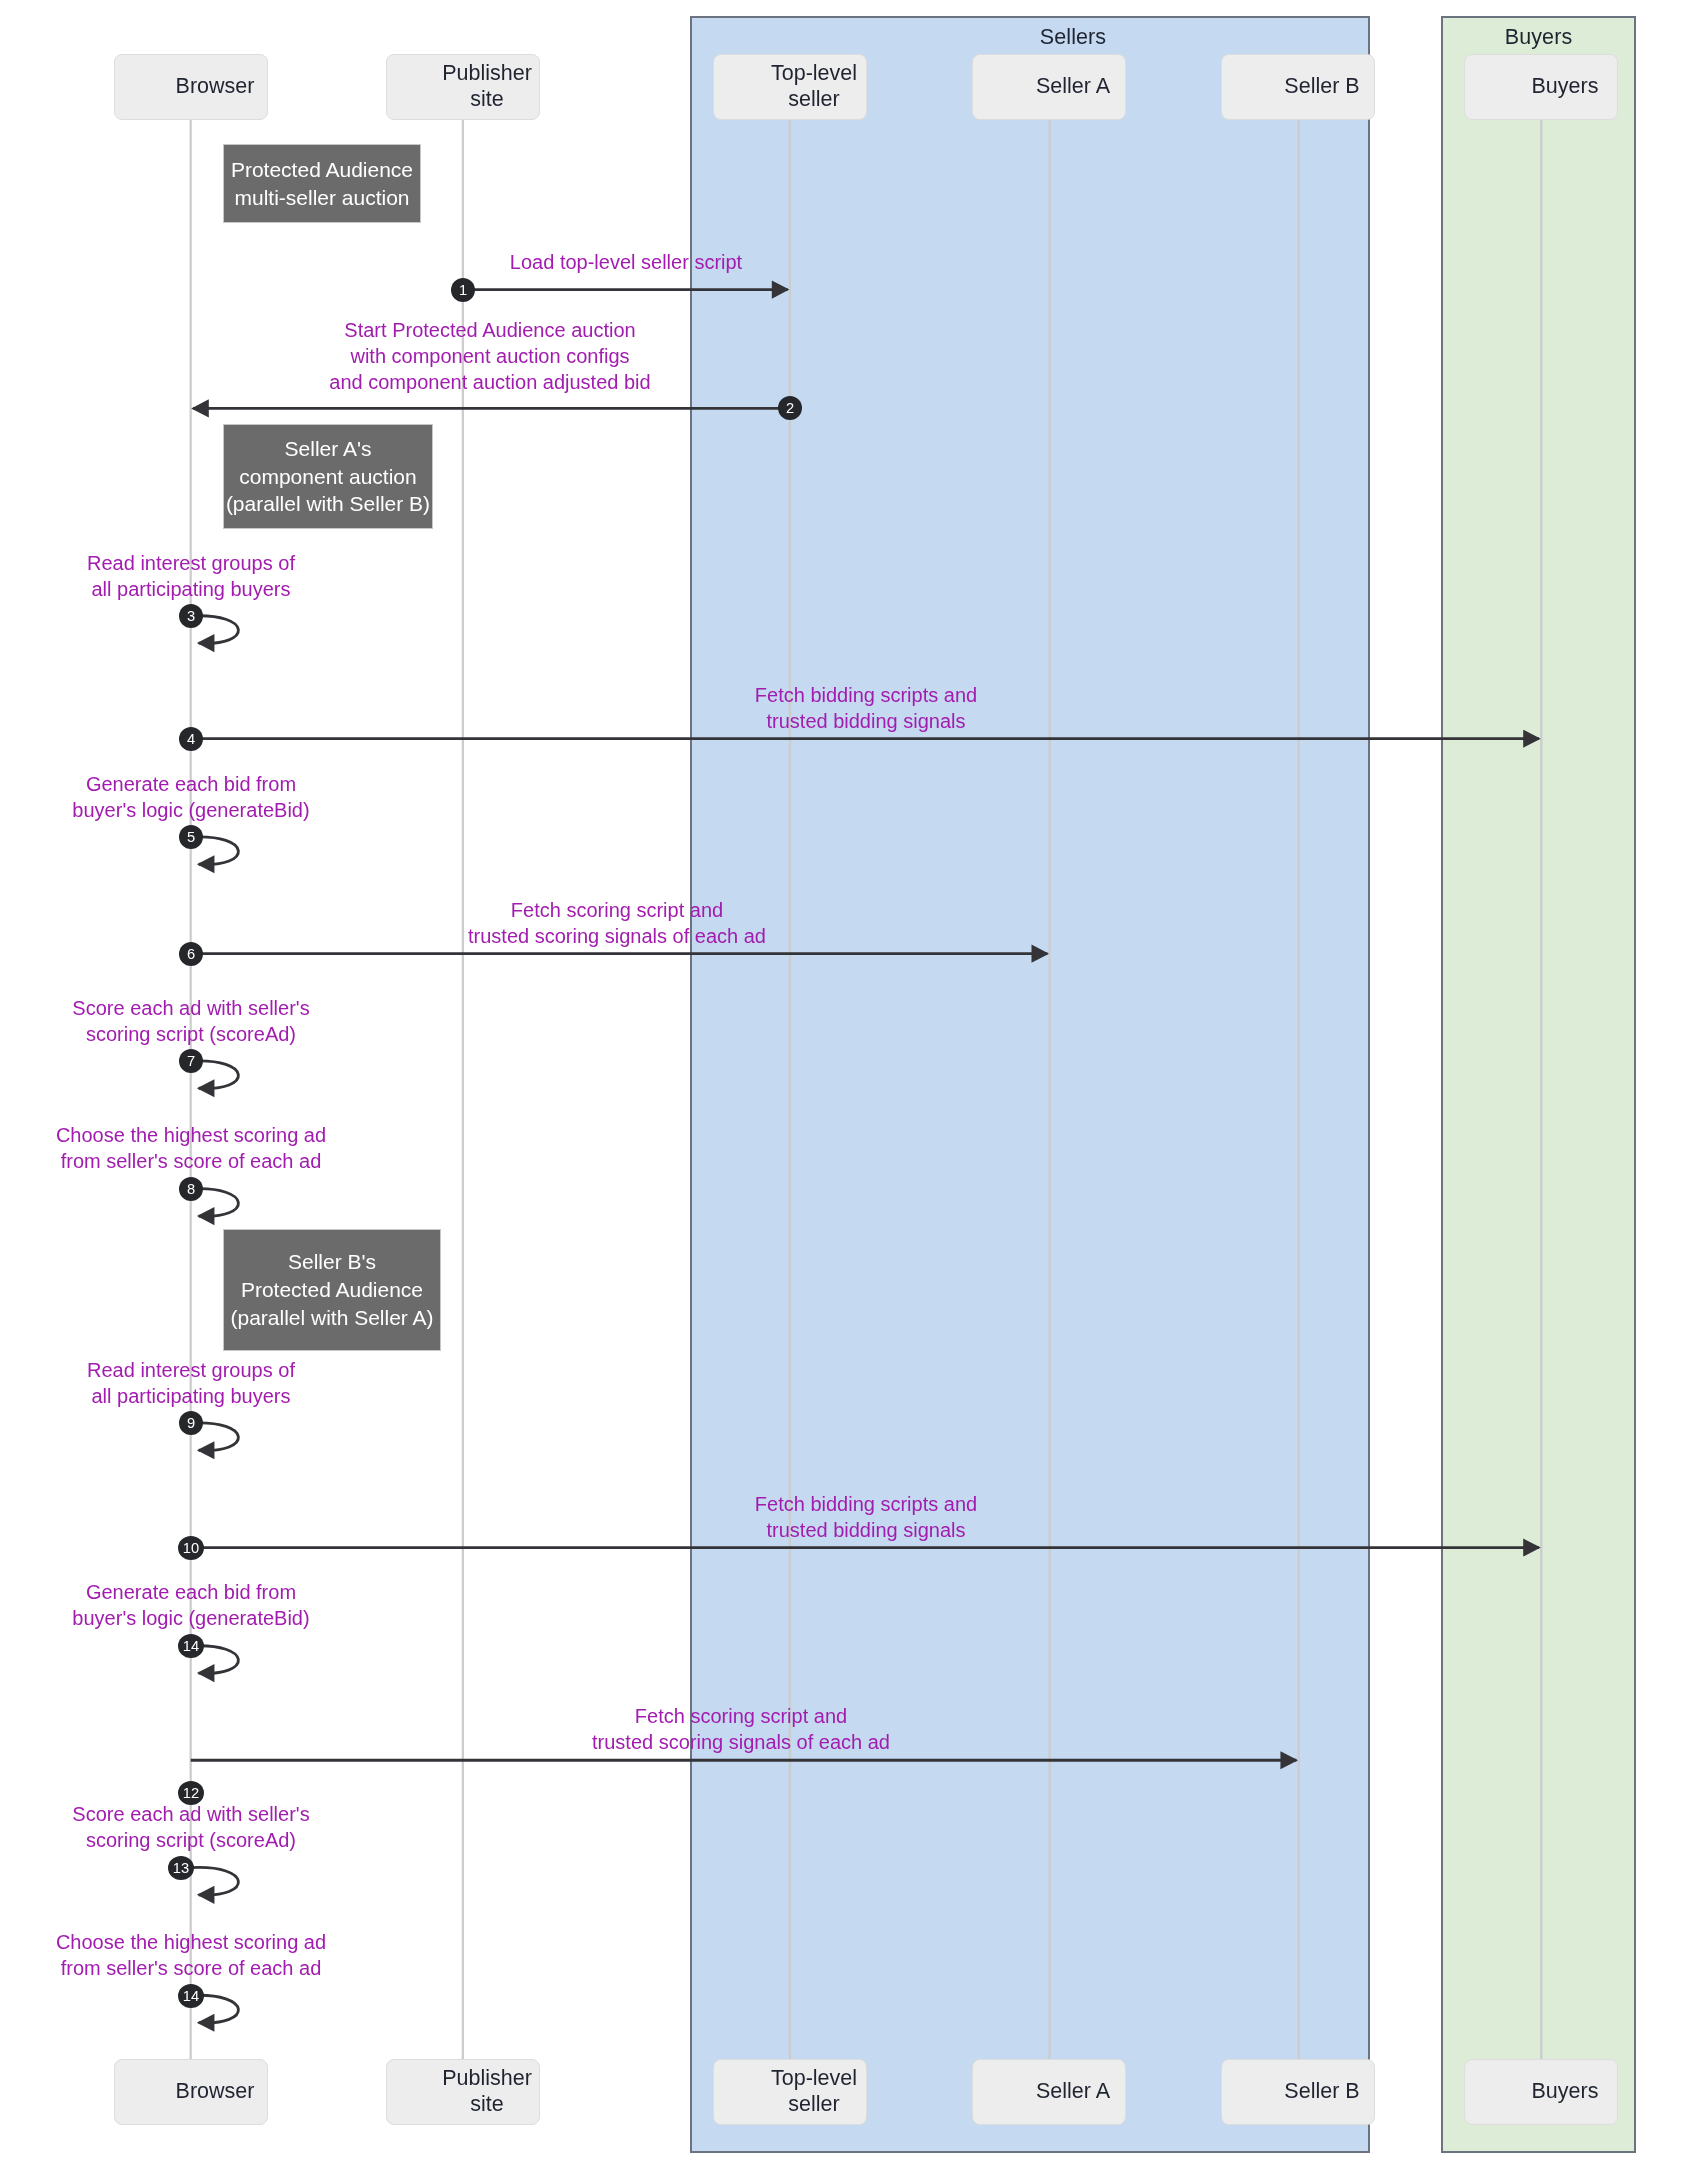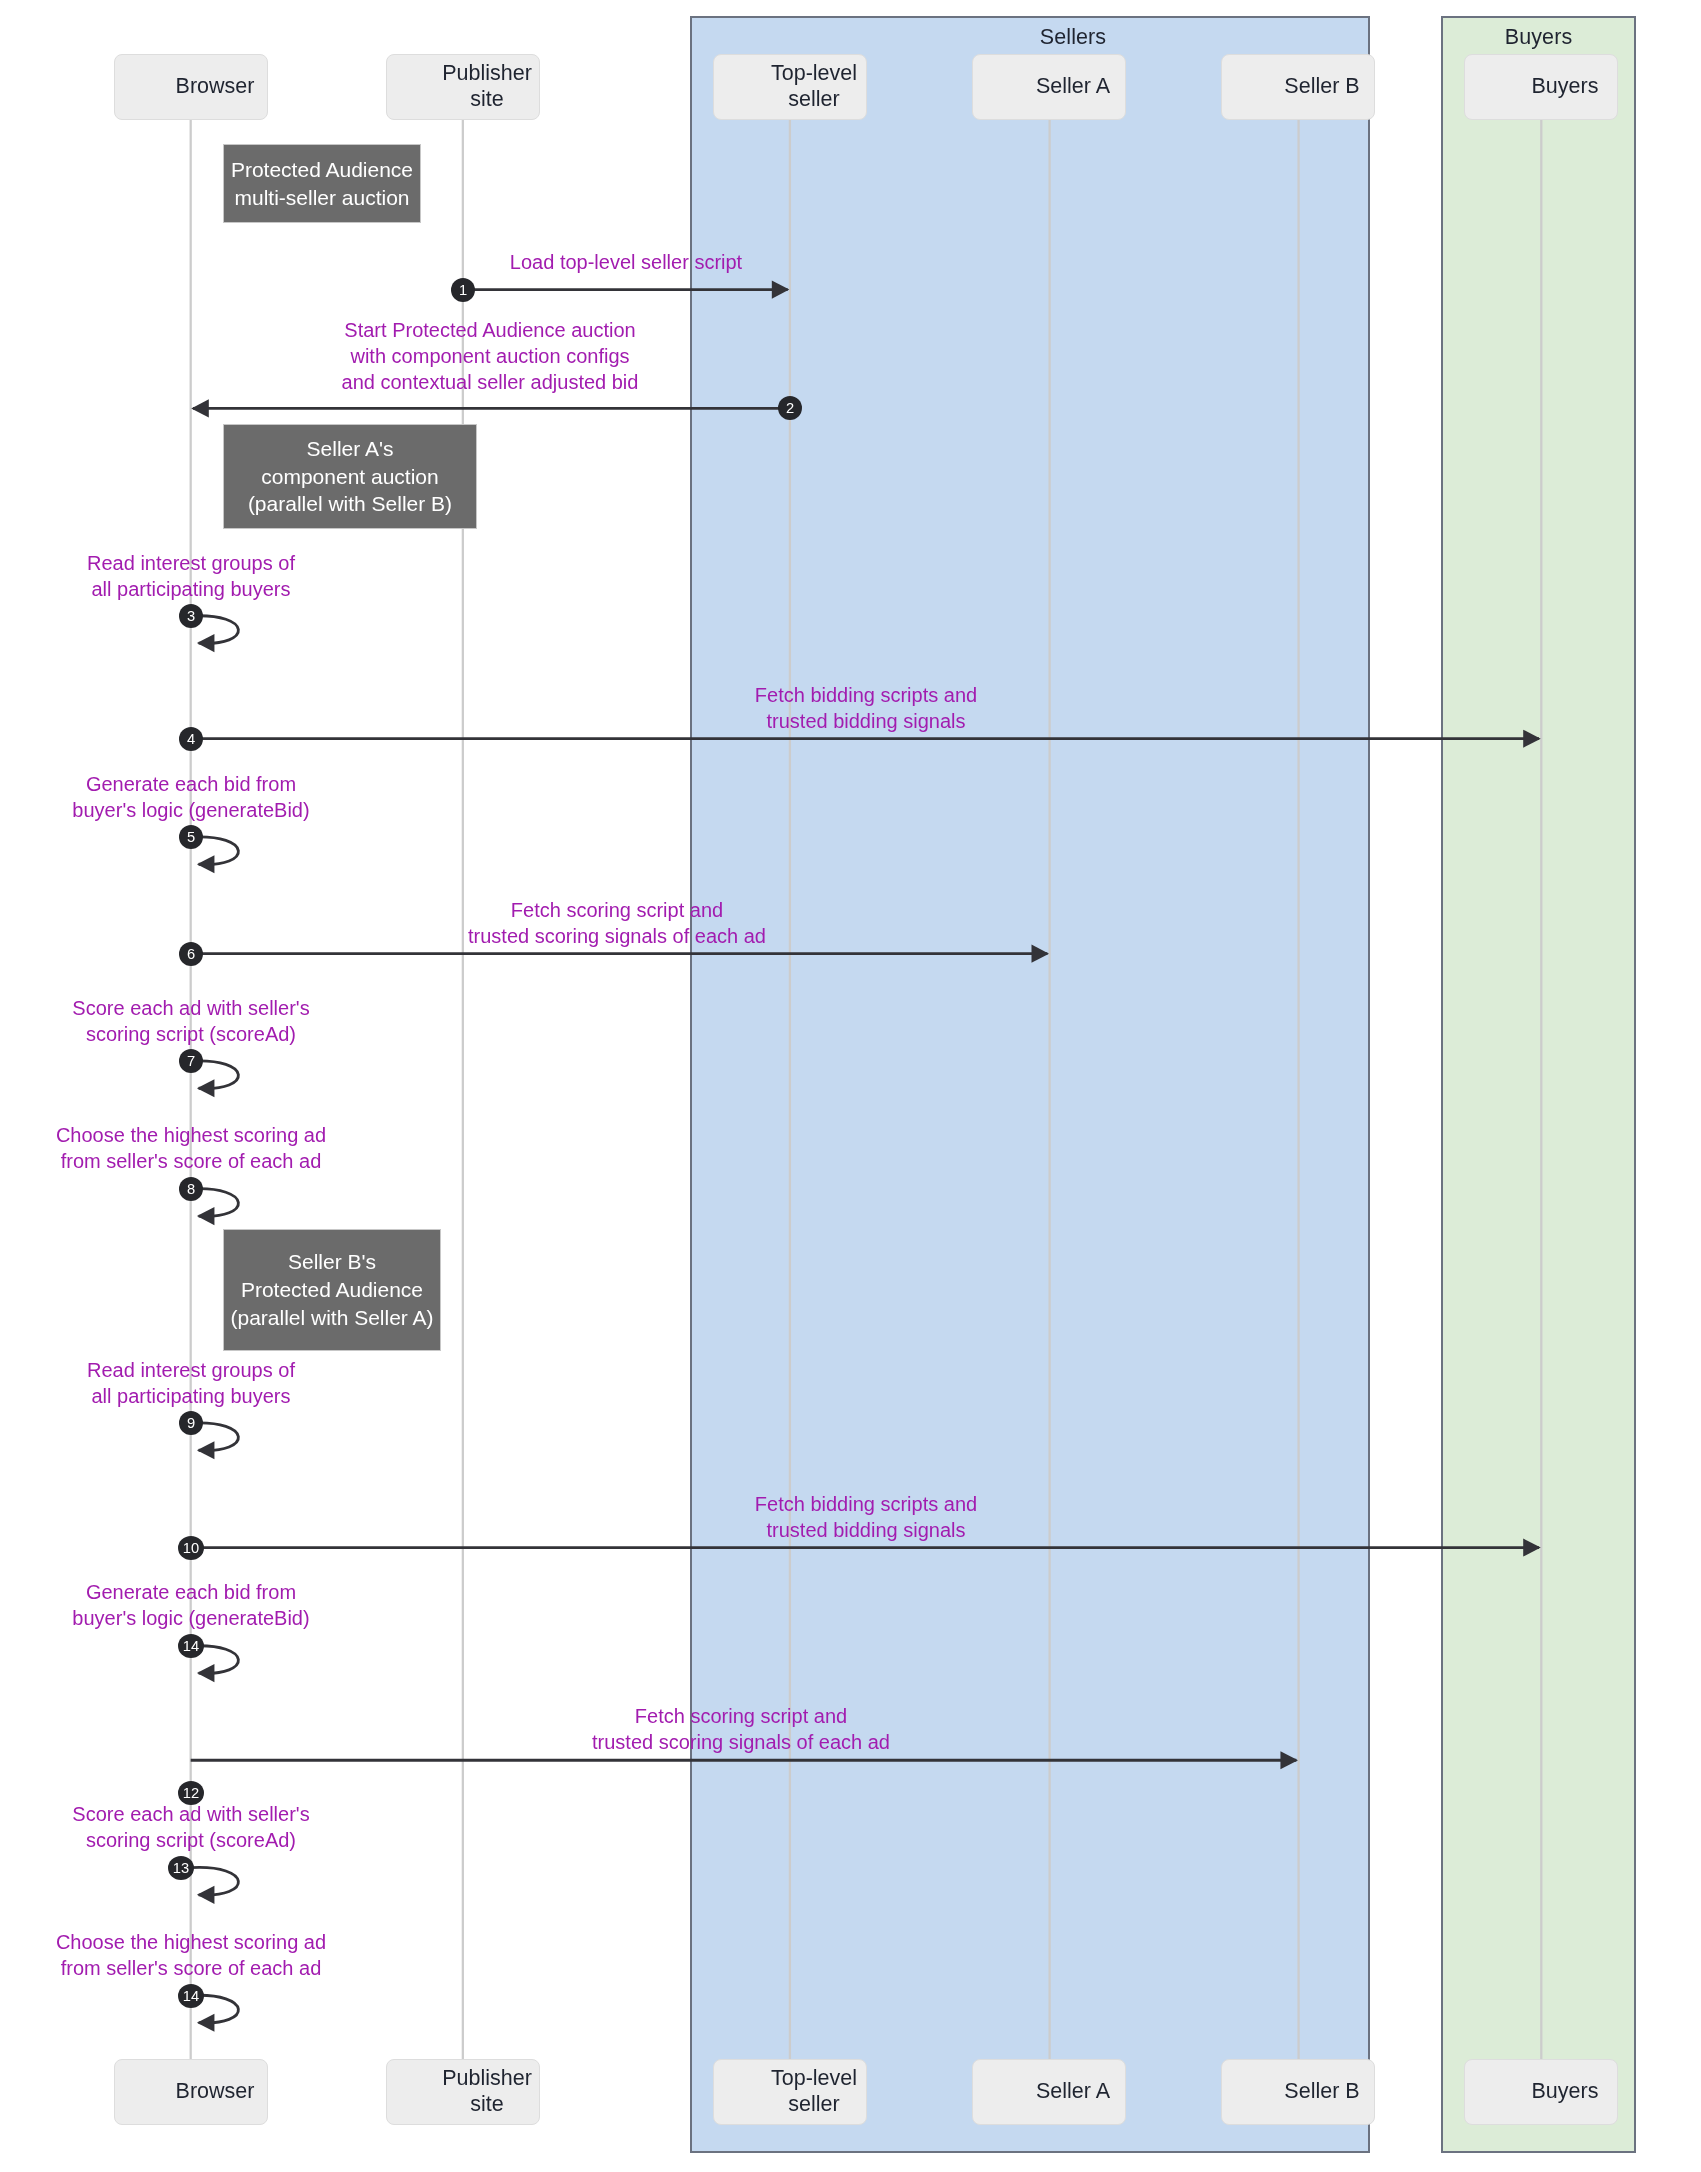--- a/index.html
+++ b/index.html
@@ -185,40 +185,40 @@
       <span>Seller B</span>
     </div>
   <div class="actor" id="af5" style="width: 154px; height: 66px; left: 1464px; top: 2059px;">
       <span>Buyers</span>
     </div>
 
   <div class="note" id="nt0" style="left: 223px; top: 144px; width: 198px; height: 79px;">
       <span>Protected Audience</span>
       <span>multi-seller auction</span>
     </div>
-  <div class="note" id="nt1" style="left: 223px; top: 424px; width: 254px; height: 105px;">
+  <div class="note" id="nt1" style="left: 223px; top: 424px; width: 210px; height: 105px;">
       <span>Seller A's</span>
       <span>component auction</span>
       <span>(parallel with Seller B)</span>
     </div>
   <div class="note" id="nt2" style="left: 223px; top: 1229px; width: 218px; height: 122px;">
       <span>Seller B's</span>
       <span>Protected Audience</span>
       <span>(parallel with Seller A)</span>
     </div>
 
   <div id="msg-layer">
       <div class="msg-label" style="left: 626px; top: 249px;">
         <span>Load top-level seller script</span>
       </div>
       <div class="step" style="left: 463px; top: 290px;">1</div>
       <div class="msg-label" style="left: 490px; top: 317px;">
         <span>Start Protected Audience auction</span>
         <span>with component auction configs</span>
-        <span>and contextual seller adjusted bid</span>
+        <span>and component auction adjusted bid</span>
       </div>
       <div class="step" style="left: 790px; top: 408px;">2</div>
       <div class="msg-label" style="left: 191px; top: 550px;">
         <span>Read interest groups of</span>
         <span>all participating buyers</span>
       </div>
       <div class="step" style="left: 191px; top: 616px;">3</div>
       <div class="msg-label" style="left: 866px; top: 682px;">
         <span>Fetch bidding scripts and</span>
         <span>trusted bidding signals</span>

